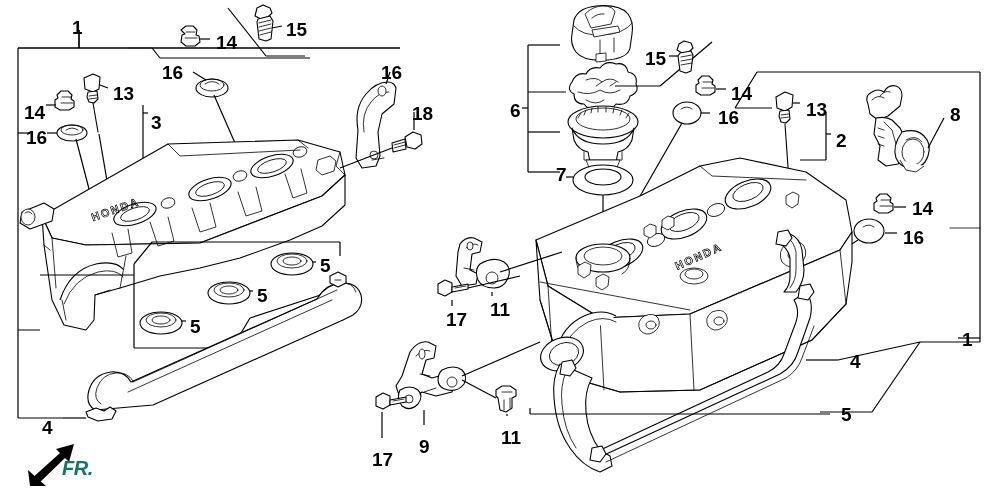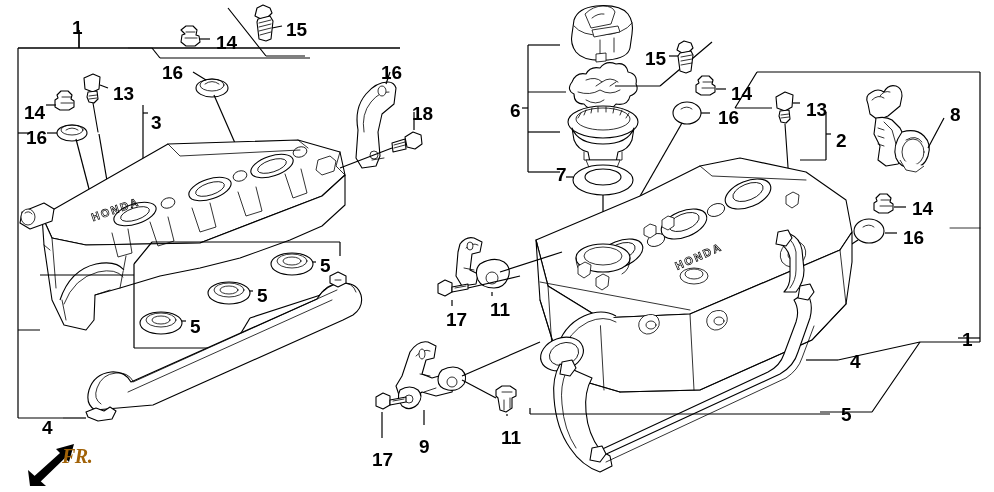--- a/index.html
+++ b/index.html
@@ -11,26 +11,27 @@
     font-family:"Liberation Sans",sans-serif;
     font-size:19px;
     font-weight:700;
     color:#000000;
     line-height:1;
     white-space:nowrap;
     user-select:none;
   }
   .fr-label{
     position:absolute;
-    font-family:Liberation Serif, serif;
+    font-family:Liberation Sans, sans-serif;
     font-size:20px;
     font-weight:900;
     font-style:italic;
-    color:#a16207;
+    color:#0f766e;
     letter-spacing:-0.5px;
+    margin-top:12px;
   }
 </style>
 </head>
 <body>
 
 <div id="stage">
 
   <svg id="diagram" viewBox="0 0 994 492">
     <defs>
       <style>

